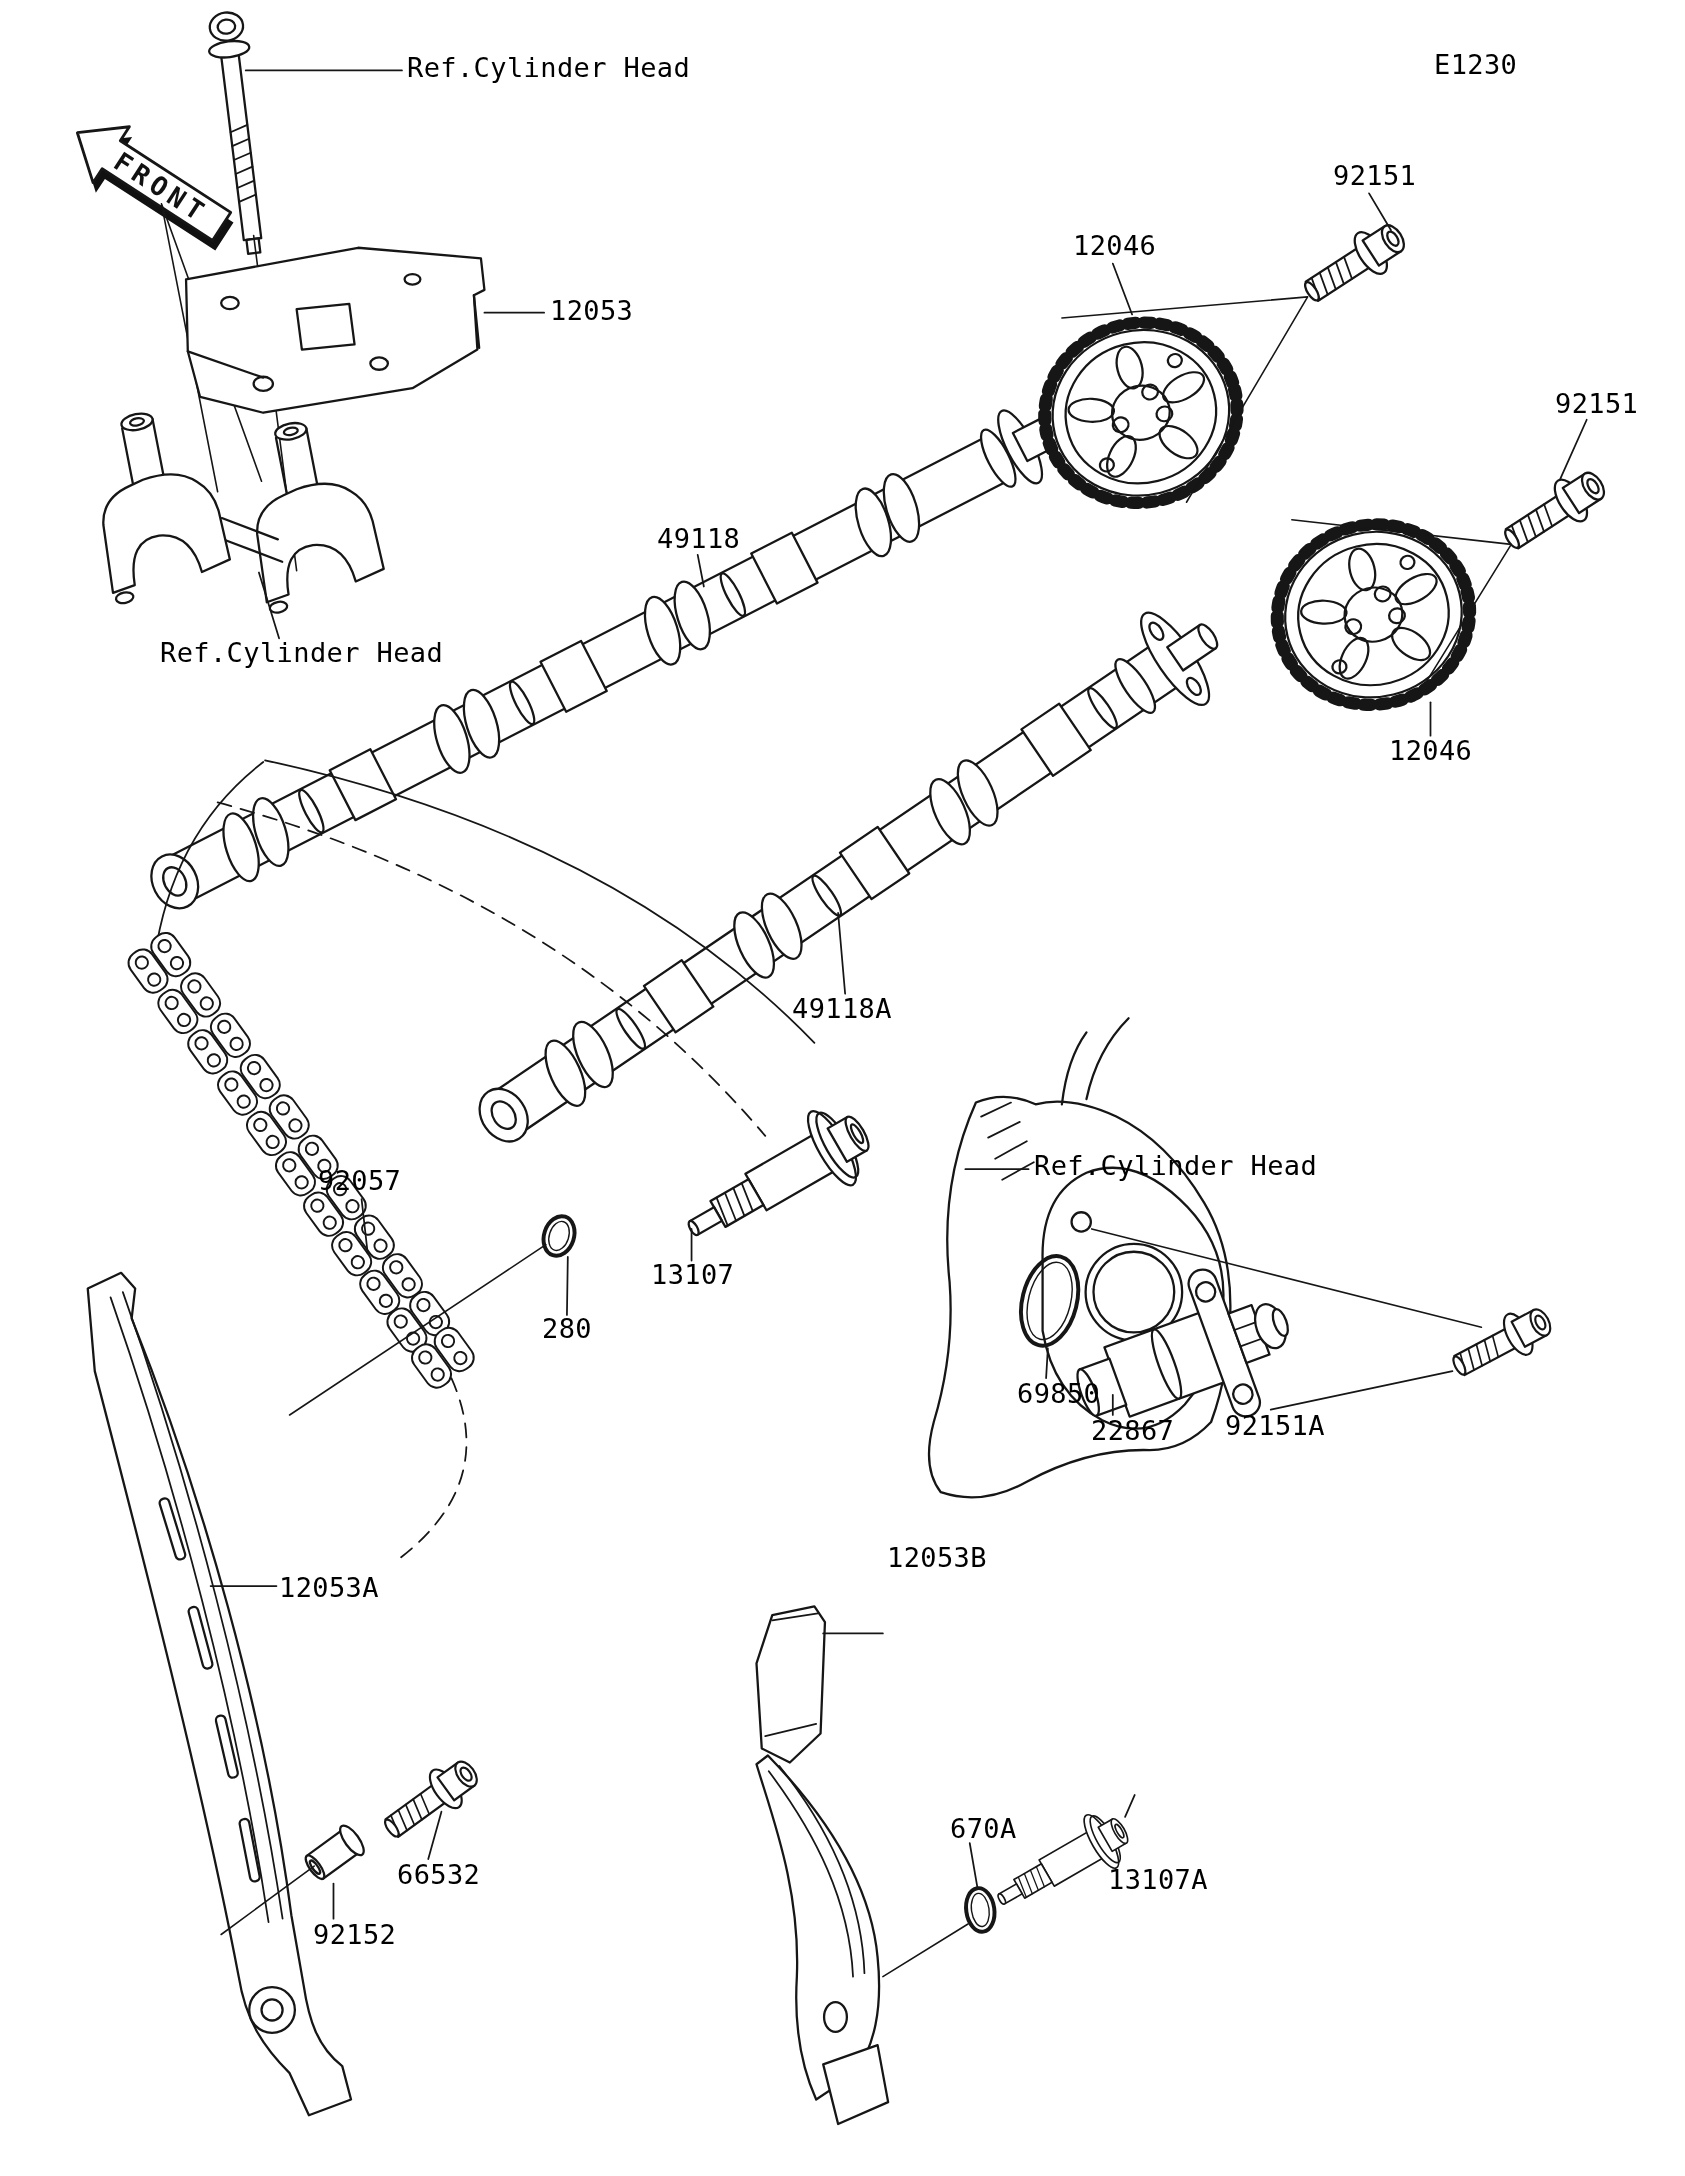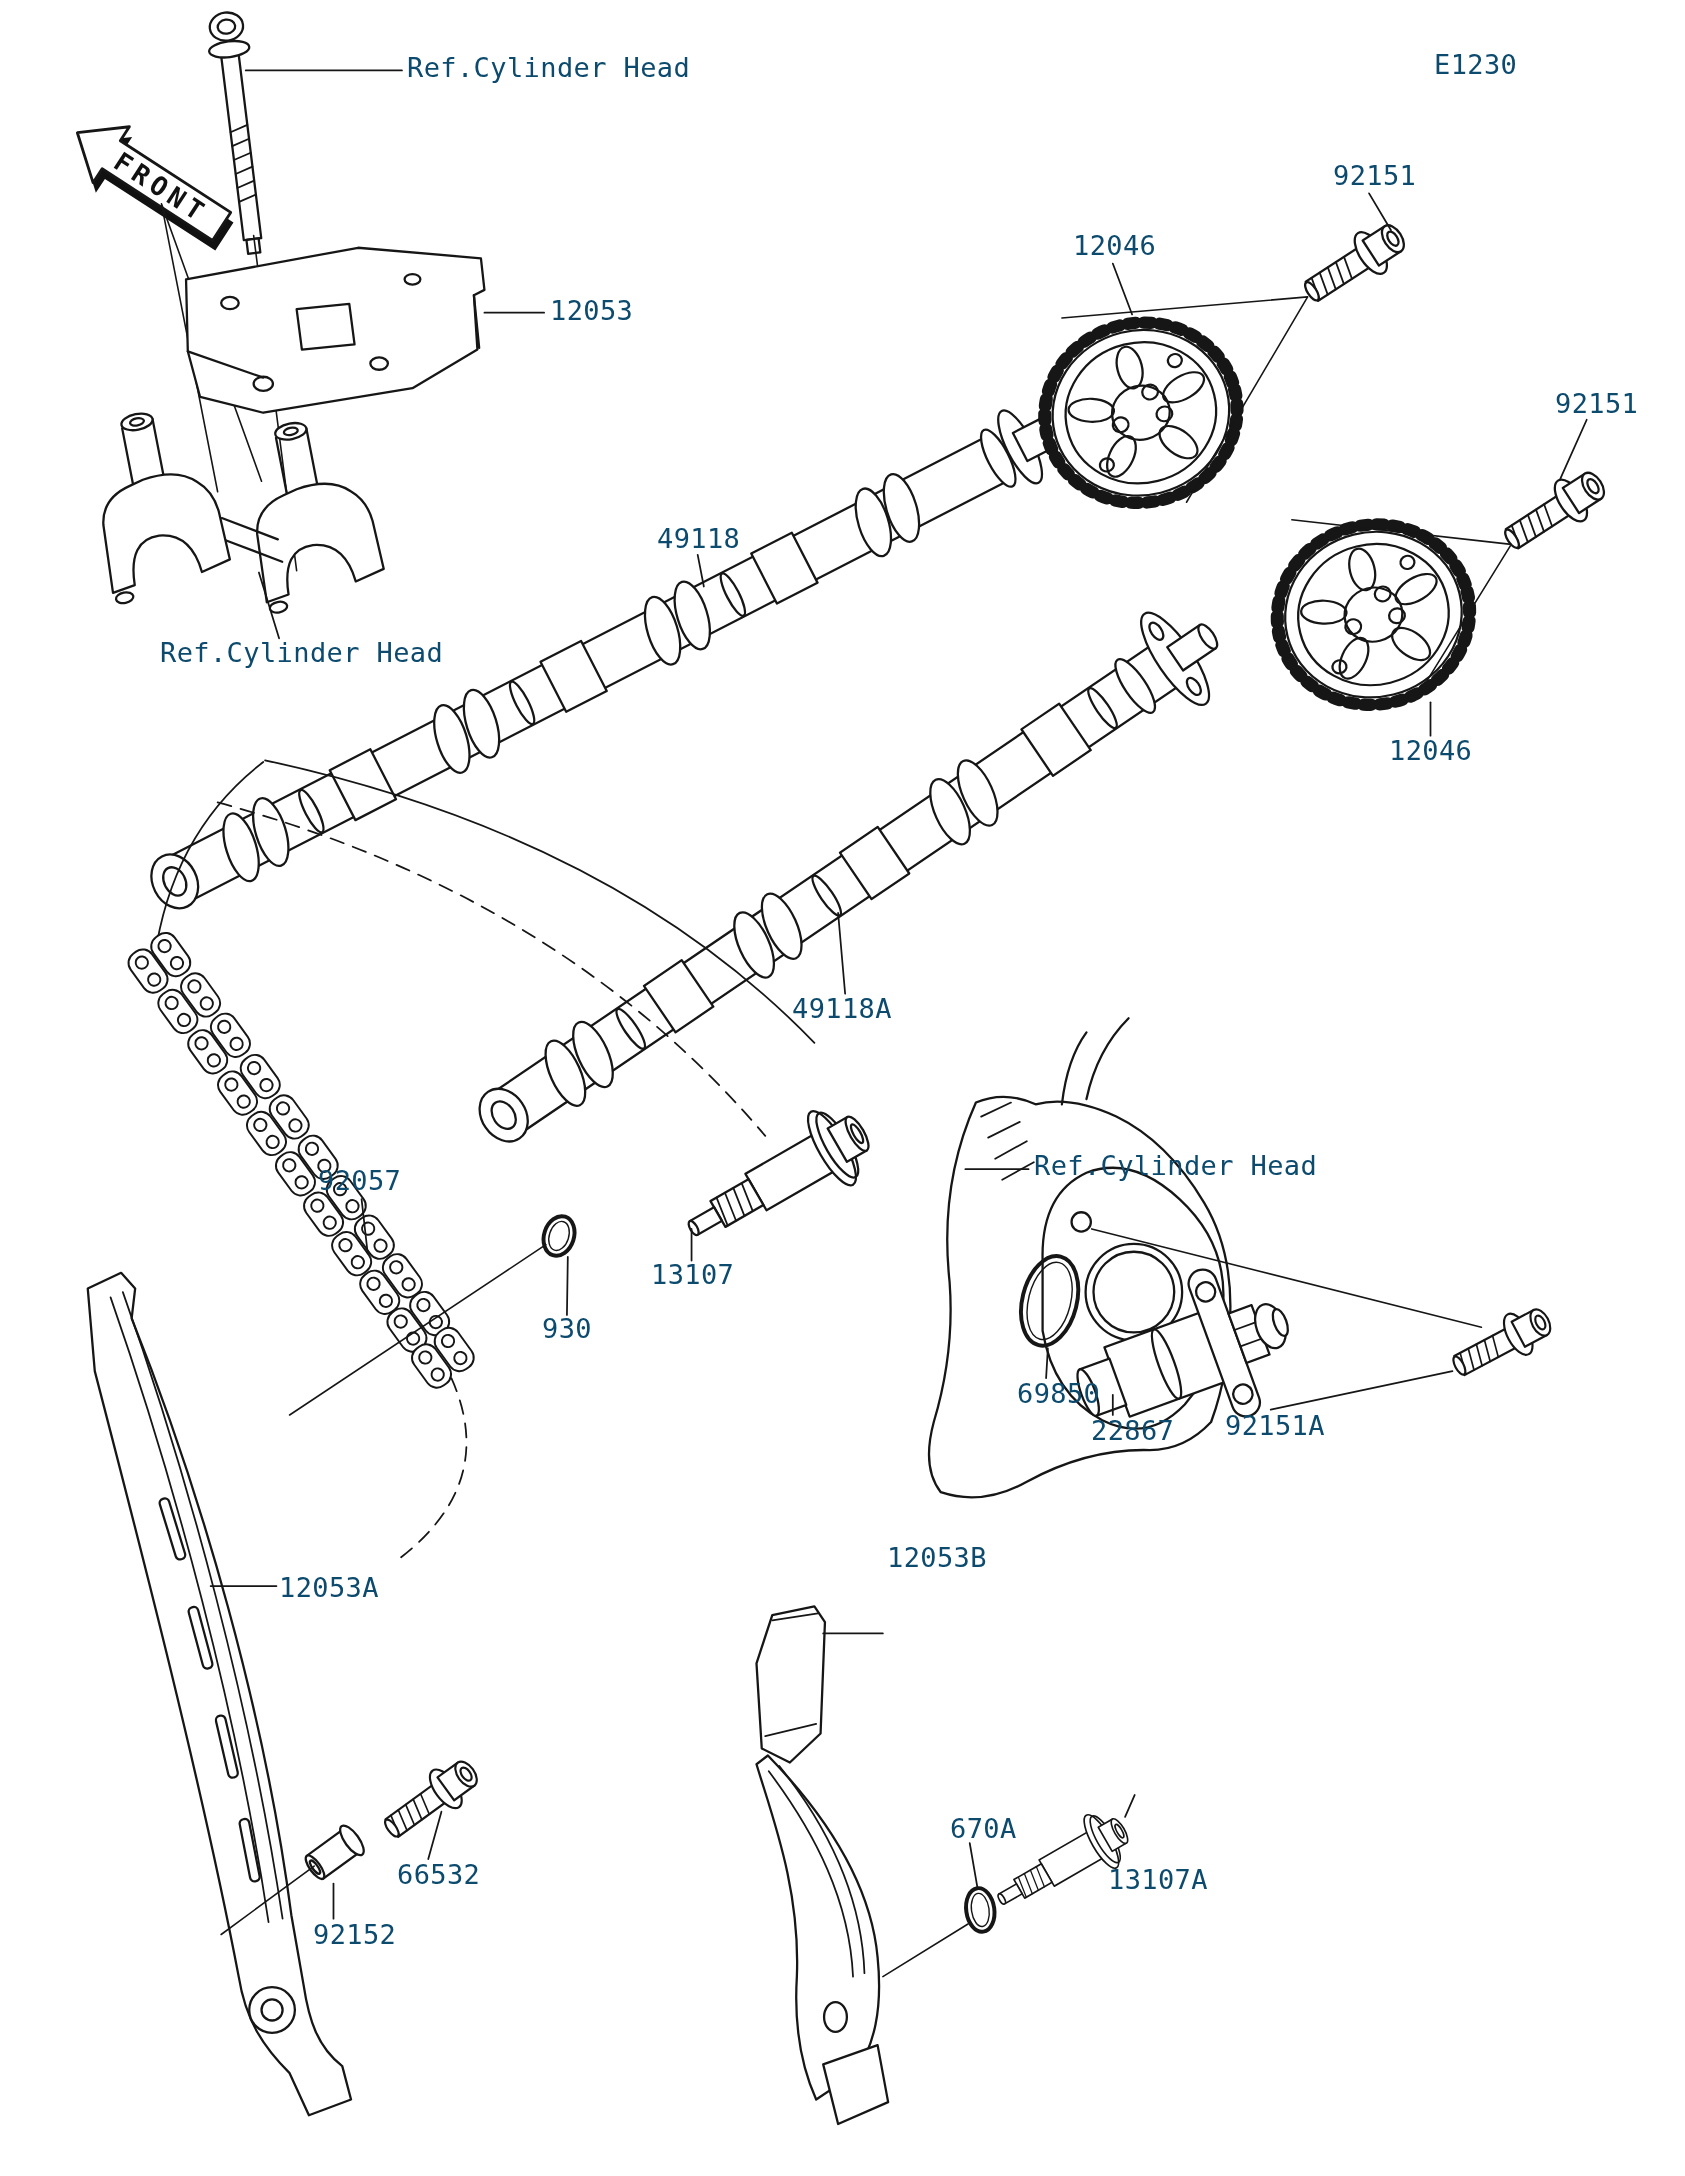--- a/index.html
+++ b/index.html
@@ -1,19 +1,19 @@
 <!DOCTYPE html>
 <html style="font-size:14px"><head>
 <meta charset="utf-8">
 <style>
   html,body{margin:0;padding:0;background:#ffffff;}
   #stage{position:relative;width:1685px;height:2177px;background:#ffffff;overflow:hidden;
          font-family:"DejaVu Sans Mono","Liberation Mono",monospace;}
   #art{position:absolute;left:0;top:0;}
-  .lbl{position:absolute;font-size:27px;line-height:1.05;color:#0c4a6e;white-space:nowrap;
+  .lbl{position:absolute;font-size:27px;line-height:1.05;color:#000000;white-space:nowrap;
        letter-spacing:0.4px;}
   svg *{vector-effect:none;}
 </style>
 </head>
 <body>
 
 <div id="stage">
 
 <svg id="art" width="1685" height="2177" viewBox="0 0 1920 2480" stroke="#161616" fill="none" stroke-width="2.6" stroke-linecap="round" stroke-linejoin="round">
 
@@ -340,21 +340,21 @@
 <div class="lbl" style="left:550px;top:297px">12053</div>
 <div class="lbl" style="left:1333px;top:162px">92151</div>
 <div class="lbl" style="left:1073px;top:232px">12046</div>
 <div class="lbl" style="left:1555px;top:390px">92151</div>
 <div class="lbl" style="left:657px;top:525px">49118</div>
 <div class="lbl" style="left:160px;top:639px">Ref.Cylinder Head</div>
 <div class="lbl" style="left:1389px;top:737px">12046</div>
 <div class="lbl" style="left:792px;top:995px">49118A</div>
 <div class="lbl" style="left:318px;top:1167px">92057</div>
 <div class="lbl" style="left:651px;top:1261px">13107</div>
-<div class="lbl" style="left:542px;top:1315px">930</div>
+<div class="lbl" style="left:542px;top:1315px">280</div>
 <div class="lbl" style="left:1034px;top:1152px">Ref.Cylinder Head</div>
 <div class="lbl" style="left:1017px;top:1380px">69850</div>
 <div class="lbl" style="left:1091px;top:1417px">22867</div>
 <div class="lbl" style="left:1225px;top:1412px">92151A</div>
 <div class="lbl" style="left:279px;top:1574px">12053A</div>
 <div class="lbl" style="left:887px;top:1544px">12053B</div>
 <div class="lbl" style="left:313px;top:1921px">92152</div>
 <div class="lbl" style="left:397px;top:1861px">66532</div>
 <div class="lbl" style="left:950px;top:1815px">670A</div>
 <div class="lbl" style="left:1108px;top:1866px">13107A</div>

